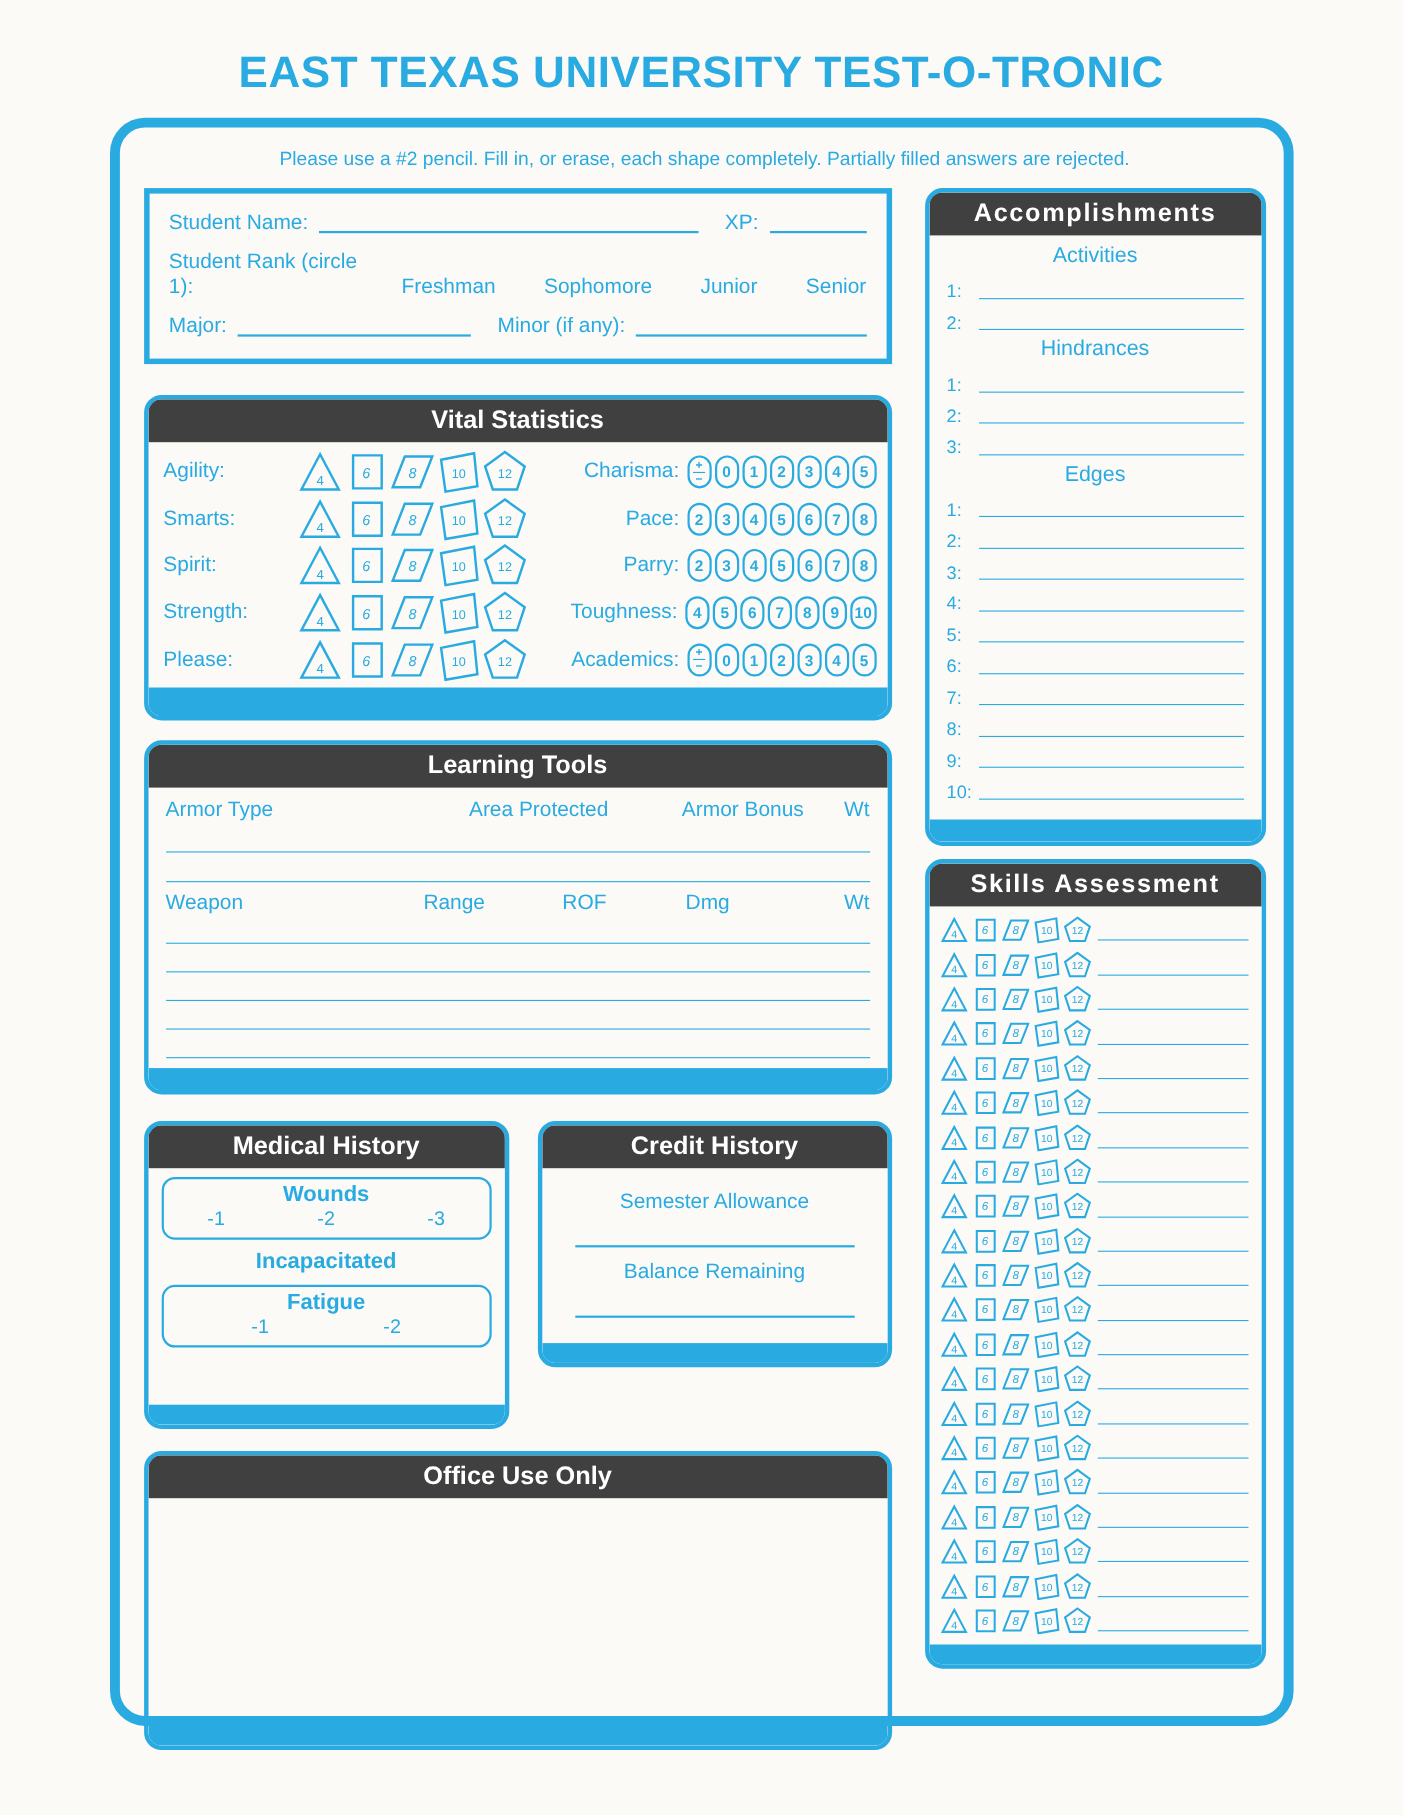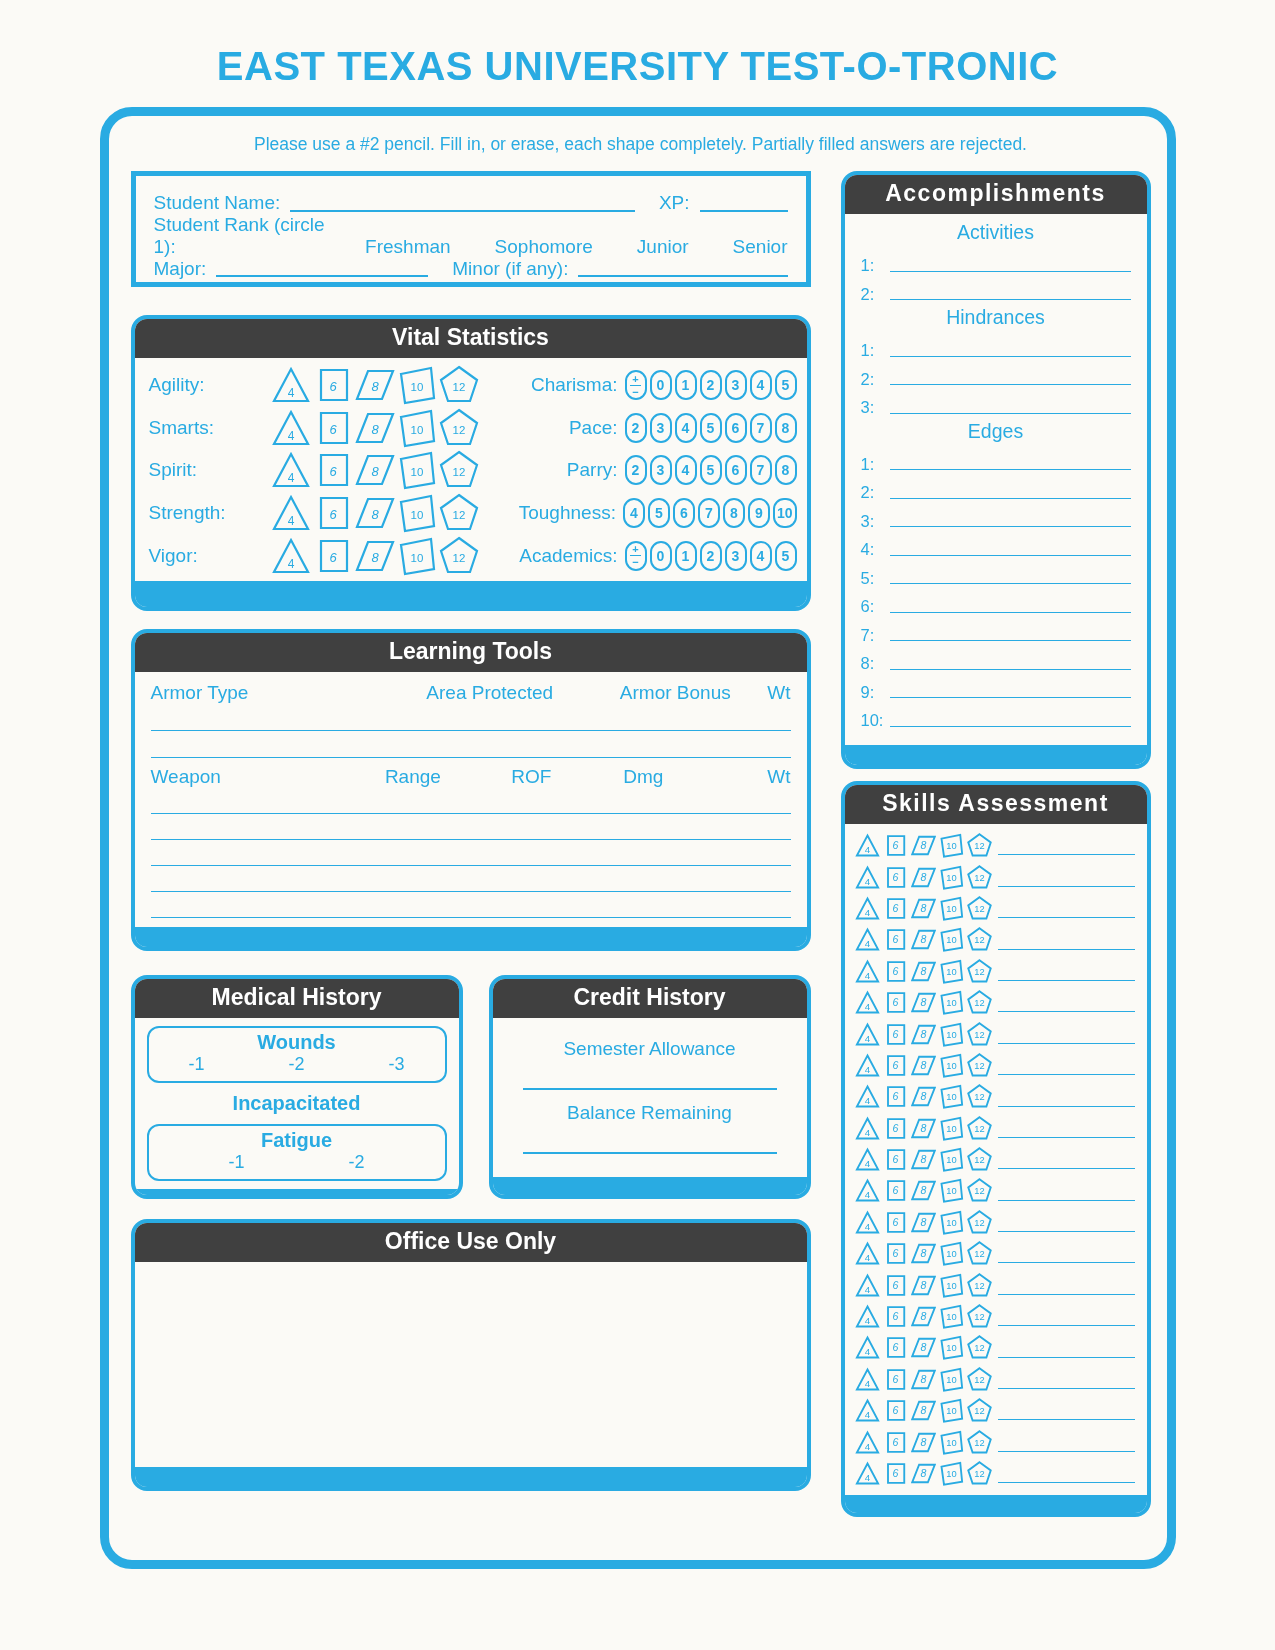--- a/index.html
+++ b/index.html
@@ -37,21 +37,21 @@
     padding: 7px 0 9px; flex: 0 0 auto;
   }
   .panel-header.spaced { letter-spacing: 1.5px; }
   .panel-footer { background: #29abe2; height: 20px; margin-top: auto; flex: 0 0 auto; }
 
   .wline { border-bottom: 2px solid #29abe2; display: inline-block; }
   .grow { flex: 1; }
 
   
   .student-box {
-    border: 5px solid #29abe2; height: 116px; margin-bottom: 28px;
+    border: 5px solid #29abe2; height: 160px; margin-bottom: 28px;
     padding: 16px 18px 18px; display: flex; flex-direction: column;
     justify-content: space-between; font-size: 19px;
   }
   .srow { display: flex; align-items: flex-end; gap: 10px; line-height: 1.15; }
   .srow .wline { margin-bottom: 2px; }
   .w88 { width: 88px; } .w212 { width: 212px; }
   .ml { margin-left: 14px; }
   .ranks { display: flex; gap: 44px; padding-left: 16px; }
 
   
@@ -81,21 +81,21 @@
   .learning { height: 322px; margin-bottom: 24px; }
   .lt-body { flex: 1; padding: 10px 16px 0; font-size: 19px; }
   .armor-headers { display: grid; grid-template-columns: 34% 38% 20% 8%; }
   .weapon-headers { display: grid; grid-template-columns: 30% 22% 15% 20% 13%; margin-top: 8px; }
   .h-left { text-align: left; } .h-center { text-align: center; } .h-right { text-align: right; }
   .tool-line { border-bottom: 1.8px solid #29abe2; height: 27px; }
   .weapon-lines .tool-line { height: 26px; }
 
   
   .mc-row { display: flex; gap: 26px; margin-bottom: 20px; }
-  .medical { flex: 0 0 332px; height: 224px; }
+  .medical { flex: 0 0 332px; height: 280px; }
   .medical .panel-footer, .credit .panel-footer { height: 18px; }
   .med-body { flex: 1; padding: 8px 12px 8px; display: flex; flex-direction: column; }
   .mbox { border: 2.5px solid #29abe2; border-radius: 12px; padding: 3px 0 6px; }
   .mbox-title { font-weight: bold; text-align: center; font-size: 20px; }
   .mvals { display: flex; justify-content: space-between; font-size: 18px; }
   .mvals.wounds { padding: 0 40px; }
   .mvals.fatigue { padding: 0 80px; }
   .incap { font-weight: bold; text-align: center; font-size: 20px; margin: 9px 0; }
   .credit { flex: 1; height: 224px; }
   .credit-body { flex: 1; padding: 12px 24px 10px; }
@@ -300,21 +300,21 @@
                   </span>
                   <span class="die">
                     <svg viewBox="0 0 40 40" width="40" height="40">
                       <polygon points="20,2 38,15 31,36 9,36 2,15" fill="none" stroke="#29ABE2" stroke-width="2.2"></polygon>
                       <text x="20" y="25.5" text-anchor="middle" fill="#29ABE2" font-size="11.5" font-family="Liberation Sans, sans-serif">12</text>
                     </svg>
                   </span>
                 </span>
               </div>
               <div class="attr-row">
-                <span class="attr-label">Vigor:</span>
+                <span class="attr-label">Please:</span>
                 <span class="dice-row">
                   <span class="die">
                     <svg viewBox="0 0 40 40" width="40" height="40">
                       <polygon points="20,4 37,36 3,36" fill="none" stroke="#29ABE2" stroke-width="2.2"></polygon>
                       <text x="20" y="32" text-anchor="middle" fill="#29ABE2" font-size="12" font-family="Liberation Sans, sans-serif">4</text>
                     </svg>
                   </span>
                   <span class="die">
                     <svg viewBox="0 0 40 40" width="40" height="40">
                       <polygon points="8,5 34,5 34,35 8,35" fill="none" stroke="#29ABE2" stroke-width="2.2"></polygon>

